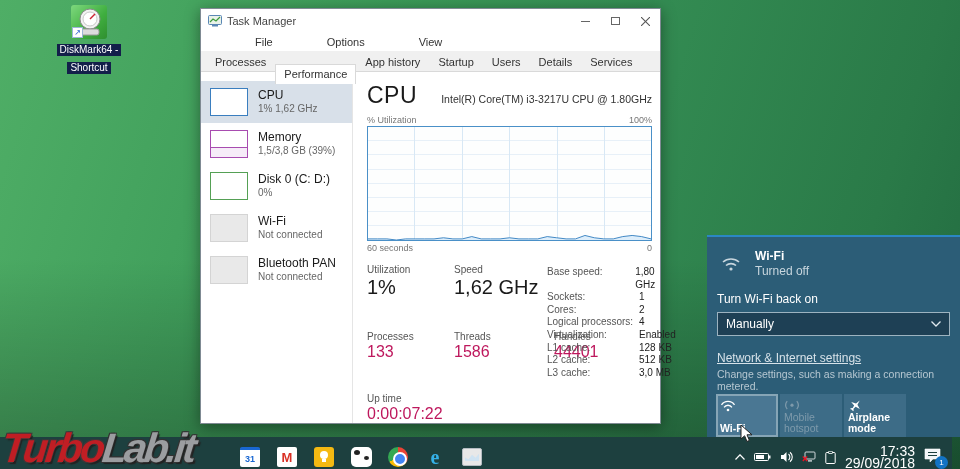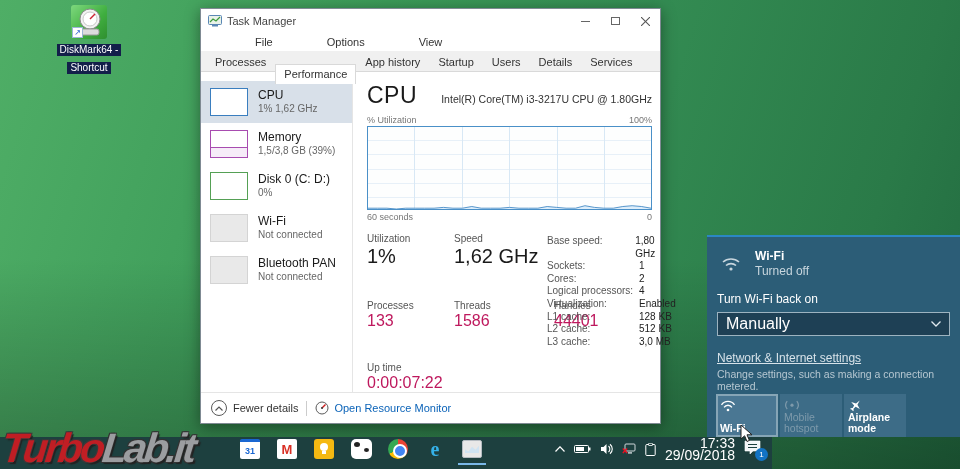--- a/index.html
+++ b/index.html
@@ -83,32 +83,32 @@
   .rm-link { font-size:11px; color:#0b63b8; display:flex; align-items:center; gap:5px; }
 
   
   .flyout { position:absolute; left:707px; top:235px; width:253px; height:202px; background:#2c5d77;
     border-top:2px solid #2b87c4; color:#fff; display:flex; flex-direction:column; padding:12px 10px 0 10px; }
   .fly-head { display:flex; gap:10px; align-items:flex-start; padding-left:4px; }
   .fly-title { font-size:12px; font-weight:bold; line-height:15px; }
   .fly-status { font-size:12px; color:#c8d6de; line-height:15px; }
   .fly-turn { font-size:12px; margin-top:13px; }
   .fly-dd { margin-top:6px; height:24px; border:1px solid #9db3c0; background:#1e4055; display:flex; align-items:center; padding:0 8px; justify-content:space-between; }
-  .fly-dd-val { font-size:16px; }
+  .fly-dd-val { font-size:12px; }
   .fly-link { font-size:12px; color:#d7e2e9; text-decoration:underline; margin-top:15px; }
   .fly-desc { font-size:10.5px; color:#b6c7d1; margin-top:3px; }
   .tiles { margin-top:auto; display:flex; gap:2px; padding-bottom:0; margin-left:-1px; }
   .tile { width:62px; height:43px; background:#3d6c87; position:relative; padding:4px; }
   .tile.active { background:#4a7793; outline:2px solid #86a5b6; outline-offset:-2px; }
   .tile-label { position:absolute; left:4px; bottom:3px; font-size:10.5px; font-weight:bold; line-height:11px; }
   .tile.dim { color:#7e9aab; }
   .tile.dim .tile-label { font-weight:normal; color:#7e9aab; }
 
   
-  .taskbar { position:absolute; left:0; bottom:0; width:772px; height:32px; background:#1d403f; display:flex; align-items:flex-start; z-index:5; }
+  .taskbar { position:absolute; left:0; bottom:0; width:952px; height:32px; background:#1d403f; display:flex; align-items:flex-end; z-index:5; }
   .tb-icons { display:flex; gap:13px; margin-left:238px; align-items:center; }
   .tb-btn { width:24px; height:24px; display:flex; align-items:center; justify-content:center; position:relative; }
   .ic-cal { width:20px; height:20px; background:#fff; border-radius:2px; color:#1967d2; font-size:9px; font-weight:bold;
     display:flex; align-items:center; justify-content:center; border-top:3px solid #1967d2; }
   .ic-gmail { width:20px; height:20px; background:#fff; border-radius:2px; color:#d93025; font-size:13px; font-weight:bold;
     display:flex; align-items:center; justify-content:center; }
   .ic-keep { width:20px; height:20px; background:#f5b912; border-radius:3px; position:relative; }
   .ic-keep::after { content:""; position:absolute; left:6px; top:4px; width:8px; height:8px; background:#fff; border-radius:50%; }
   .ic-keep::before { content:""; position:absolute; left:8px; top:12px; width:4px; height:3px; background:#fff; z-index:1; }
   .ic-cow { width:21px; height:20px; background:#fff; border-radius:5px; position:relative; }
@@ -316,39 +316,20 @@
               </div>
             <div class="drow">
                 <span class="dlabel">L3 cache:</span>
                 <span class="dvalue">3,0 MB</span>
               </div>
           </div>
         </div>
       </div>
     </div>
 
-    <div class="tm-footer">
-      <div style="display:flex;align-items:center;gap:6px;">
-        <span class="chev-circle">
-          <svg width="8" height="5" viewBox="0 0 8 5">
-              <polyline points="0.5,4.5 4,1 7.5,4.5" fill="none" stroke="#555" stroke-width="1.2"></polyline>
-            </svg>
-        </span>
-        <span class="fewer">Fewer details</span>
-      </div>
-      <div class="vdiv"></div>
-      <div class="rm-link">
-        <svg width="14" height="14" viewBox="0 0 14 14">
-          <circle cx="7" cy="7" r="6" fill="#fdfdfd" stroke="#5a5a5a"></circle>
-          <line x1="7" y1="7" x2="10.5" y2="3.5" stroke="#d02020" stroke-width="1.4"></line>
-          <circle cx="7" cy="7" r="1" fill="#333"></circle>
-        </svg>
-        <span>Open Resource Monitor</span>
-      </div>
-    </div>
   </div>
 
   <div class="flyout">
     <div class="fly-head">
       <svg width="24" height="20" viewBox="0 0 24 20" style="margin-top:4px;">
         <path d="M2 9 A 12 12 0 0 1 18 9" fill="none" stroke="#c8d6de" stroke-width="1.6"></path>
         <path d="M5 12.5 A 7.5 7.5 0 0 1 15 12.5" fill="none" stroke="#c8d6de" stroke-width="1.6"></path>
         <circle cx="10" cy="16" r="1.6" fill="#c8d6de"></circle>
       </svg>
       <div>

